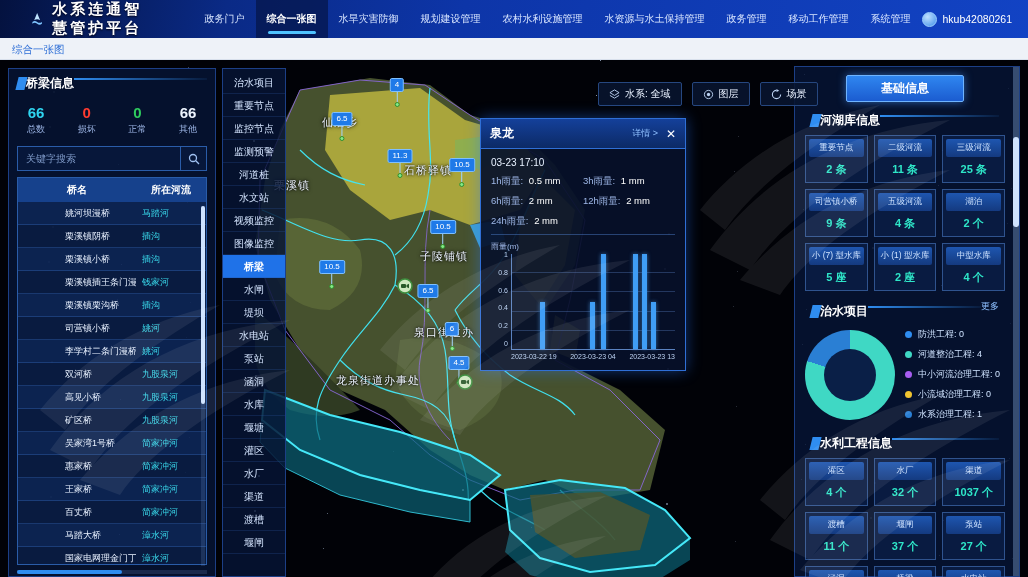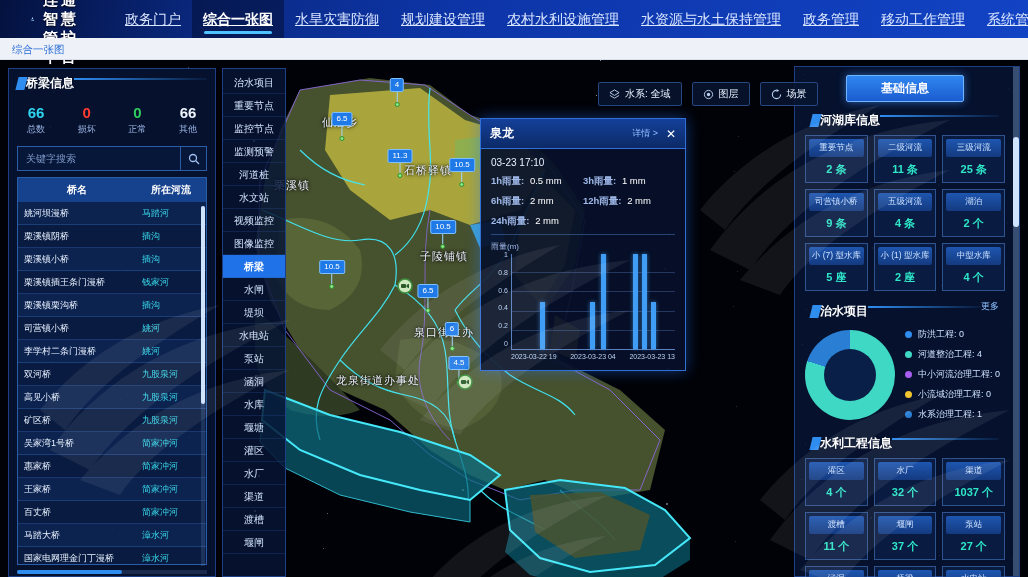--- a/index.html
+++ b/index.html
@@ -7,21 +7,21 @@
     font-family:"Liberation Sans","DejaVu Sans",sans-serif; }
   .root { position:relative; width:1028px; height:577px; overflow:hidden; }
 
   
   .topbar { position:absolute; left:0; top:0; width:1028px; height:38px;
     background:linear-gradient(100deg,#04123f 0%,#0a2a86 22%,#0d35a8 45%,#1243c4 100%);
     display:flex; align-items:center; z-index:60; }
   .brand { display:flex; align-items:center; gap:8px; padding-left:30px; }
   .brand-title { color:#fff; font-size:15px; font-weight:bold; letter-spacing:3px; text-shadow:0 1px 2px #001; }
   .nav { display:flex; height:38px; margin-left:34px; }
-  .nav-item { color:#d9e6ff; font-size:14px; line-height:38px; padding:0 11px; cursor:pointer; position:relative; white-space:nowrap;text-decoration:underline; }
+  .nav-item { color:#d9e6ff; font-size:10px; line-height:38px; padding:0 11px; cursor:pointer; position:relative; white-space:nowrap; }
   .nav-item.active { background:rgba(3,16,58,.6); color:#fff; font-weight:bold; }
   .nav-item.active::after { content:""; position:absolute; left:12px; right:12px; bottom:4px; height:3px; background:#4fc3ff; border-radius:2px; }
   .userbox { margin-left:auto; display:flex; align-items:center; gap:6px; padding-right:16px; color:#fff; font-size:10.5px; cursor:pointer; }
   .avatar { width:15px; height:15px; border-radius:50%; background:radial-gradient(circle at 35% 30%,#bfe0ff,#3f8fe8); border:1px solid #9fd0ff; }
 
   
   .crumbbar { position:absolute; left:0; top:38px; width:1028px; height:22px; background:#eef2f8; z-index:60; border-bottom:1px solid #d8e0ec; }
   .crumb { color:#2f6fd6; font-size:10.5px; line-height:22px; padding-left:12px; }
 
   
@@ -62,21 +62,21 @@
     font-family:"Liberation Sans","DejaVu Sans",sans-serif; }
   .searchrow input::placeholder { color:#7f9ac8; }
   .searchbtn { width:26px; display:flex; align-items:center; justify-content:center; border-left:1px solid #2a5ca8; cursor:pointer; }
   .btable { margin:0 8px; border:1px solid #2a5ca8; position:relative; }
   .thead { display:grid; grid-template-columns:1fr 70px; background:#16418c; color:#fff; font-size:10px; font-weight:bold; padding:5px 0; }
   .thead span { text-align:center; }
   .tbody { height:362px; overflow:hidden; position:relative; }
   .trow { display:grid; grid-template-columns:1fr 70px; font-size:9px; padding:4.5px 0; color:#e8f1ff;
     border-bottom:1px solid rgba(47,93,168,.45); background:rgba(16,45,100,.35); cursor:pointer; }
   .trow:nth-child(odd) { background:rgba(22,58,124,.45); }
-  .trow .c1 { padding-left:6px; white-space:nowrap; overflow:hidden; }
+  .trow .c1 { padding-left:6px; white-space:nowrap; overflow:hidden;margin-left:41px; }
   .trow .c2 { color:#39d8ea; padding-left:6px; white-space:nowrap; }
   .vscroll { position:absolute; right:1px; top:28px; width:4px; height:360px; background:rgba(120,160,220,.18); z-index:3; }
   .vthumb { position:absolute; left:0; top:0; width:4px; height:55%; background:#cfe3ff; border-radius:2px; }
   .hscroll { position:absolute; left:8px; right:8px; bottom:2px; height:4px; background:rgba(120,160,220,.18); }
   .hthumb { width:55%; height:4px; background:#2f8df0; border-radius:2px; }
 
   
   .layer-menu { left:222px; top:8px; width:64px; bottom:0; padding:2px 0; }
   .lm-item { height:23px; line-height:23px; text-align:center; color:#d5e5ff; font-size:10px; cursor:pointer;
     border-bottom:1px solid rgba(40,80,150,.3); white-space:nowrap; overflow:hidden; }
@@ -86,21 +86,21 @@
   .popup { position:absolute; left:480px; top:58px; width:206px; z-index:20;
     background:rgba(6,16,42,.93); border:1px solid #2f6fd6; box-shadow:0 0 14px rgba(40,120,255,.45); }
   .pop-head { height:30px; display:flex; align-items:center; padding:0 9px; gap:8px;
     background:linear-gradient(180deg,#14409a,#0c2a66); border-bottom:1px solid #2f6fd6; }
   .pop-title { color:#fff; font-size:12px; font-weight:bold; }
   .pop-detail { margin-left:auto; color:#8fc0ff; font-size:9px; cursor:pointer; }
   .pop-close { color:#fff; font-size:12px; cursor:pointer; line-height:1; }
   .pop-body { padding:8px 10px 10px; }
   .pop-time { color:#e8f1ff; font-size:10px; margin-bottom:7px; }
   .pop-metrics { display:grid; grid-template-columns:1fr 1fr; row-gap:7px; font-size:9.5px; margin-bottom:6px; }
-  .pm-lbl { color:#9fb8e8;font-weight:bold; } .pm-val { color:#fff; margin-left:3px; }
+  .pm-lbl { color:#9fb8e8; } .pm-val { color:#fff; margin-left:3px; }
   .pop-divider { border-top:1px solid rgba(80,130,210,.45); margin:4px 0 6px; }
   .rain-ylabel { color:#9fb8e8; font-size:8px; margin-bottom:2px; }
   .rain-body { display:flex; height:96px; }
   .rain-yticks { width:20px; display:flex; flex-direction:column; justify-content:space-between; text-align:right;
     color:#bcd2f2; font-size:7px; padding-right:3px; transform:translateY(-3px); }
   .rain-plot { flex:1; position:relative; border-left:1px solid #5a82c0; border-bottom:1px solid #5a82c0;
     background-image:repeating-linear-gradient(to top, rgba(90,130,200,0) 0px, rgba(90,130,200,0) 18.2px, rgba(90,130,200,.35) 18.2px, rgba(90,130,200,.35) 19.2px); }
   .rbar { position:absolute; bottom:0; width:5px; background:#3f9df5; box-shadow:0 0 4px rgba(80,170,255,.6); }
   .rain-xlabels { display:flex; justify-content:space-between; margin-left:20px; color:#bcd2f2; font-size:7px; padding-top:3px; }
 

